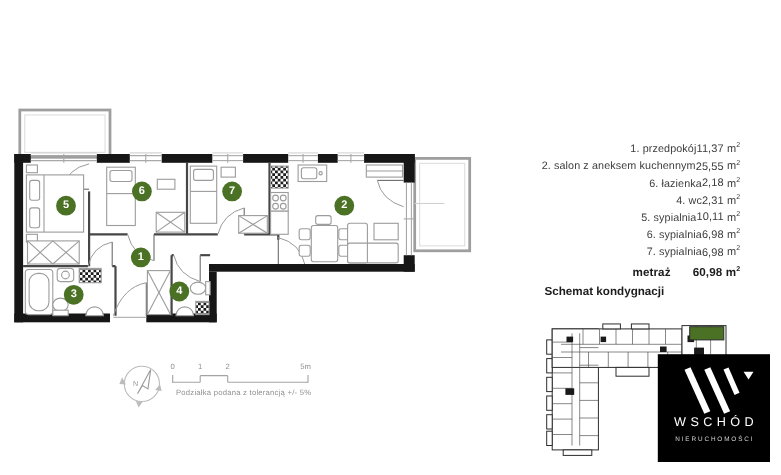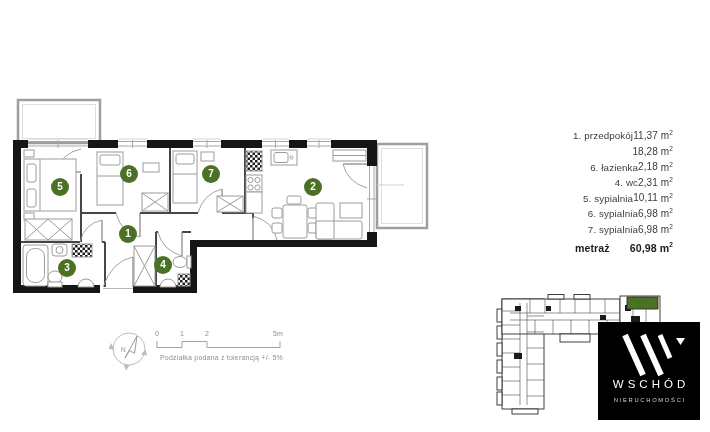--- a/index.html
+++ b/index.html
@@ -324,21 +324,22 @@
   <div class="marker" style="left:51px;top:178px">5</div>
   <div class="marker" style="left:120px;top:165px">6</div>
   <div class="marker" style="left:202px;top:165px">7</div>
 
   <div class="legend">
     <div class="lrow">
       <span class="llabel">1. przedpokój</span>
       <span class="larea"><span>11,37</span> <span class="lunit"><span>m</span><sup>2</sup></span></span>
     </div>
     <div class="lrow">
-      <span class="larea"><span>18,28</span> <span class="lunit"><span>m</span><sup>2</sup></span></span>
+      <span class="llabel">2. salon z aneksem kuchennym</span>
+      <span class="larea"><span>25,55</span> <span class="lunit"><span>m</span><sup>2</sup></span></span>
     </div>
     <div class="lrow">
       <span class="llabel">6. łazienka</span>
       <span class="larea"><span>2,18</span> <span class="lunit"><span>m</span><sup>2</sup></span></span>
     </div>
     <div class="lrow">
       <span class="llabel">4. wc</span>
       <span class="larea"><span>2,31</span> <span class="lunit"><span>m</span><sup>2</sup></span></span>
     </div>
     <div class="lrow">
@@ -350,20 +351,21 @@
       <span class="larea"><span>6,98</span> <span class="lunit"><span>m</span><sup>2</sup></span></span>
     </div>
     <div class="lrow">
       <span class="llabel">7. sypialnia</span>
       <span class="larea"><span>6,98</span> <span class="lunit"><span>m</span><sup>2</sup></span></span>
     </div>
     <div class="lrow total">
       <span class="llabel">metraż</span>
       <span class="larea"><span>60,98</span> <span class="lunit"><span>m</span><sup>2</sup></span></span>
     </div>
+    <div class="schem-head">Schemat kondygnacji</div>
   </div>
 
   <span class="tick" style="left:155px;top:330px">0</span>
   <span class="tick" style="left:180px;top:330px">1</span>
   <span class="tick" style="left:205px;top:330px">2</span>
   <span class="tick" style="left:273px;top:330px">5m</span>
   <span class="scale-note">Podziałka podana z tolerancją +/- 5%</span>
   <span class="north-label">N</span>
 
   <div class="logo">

